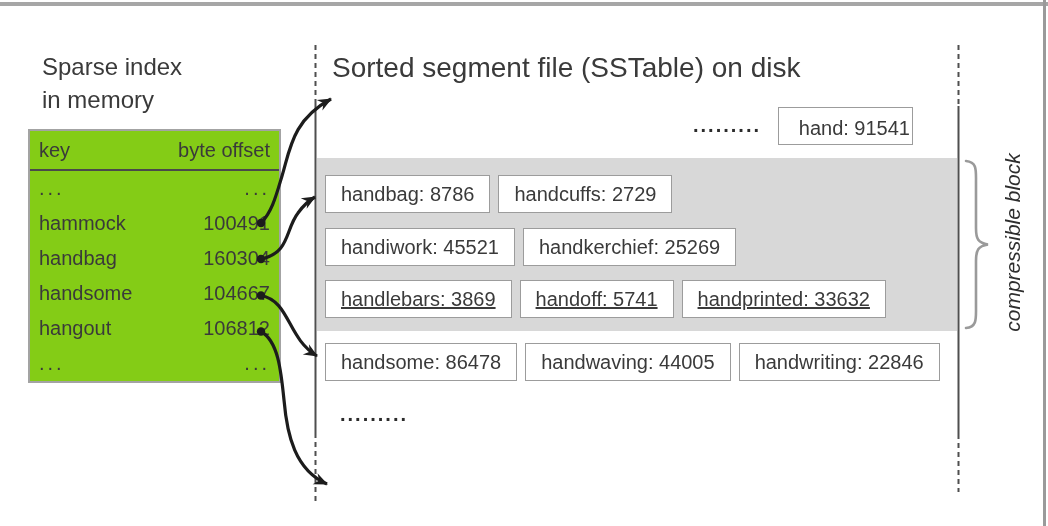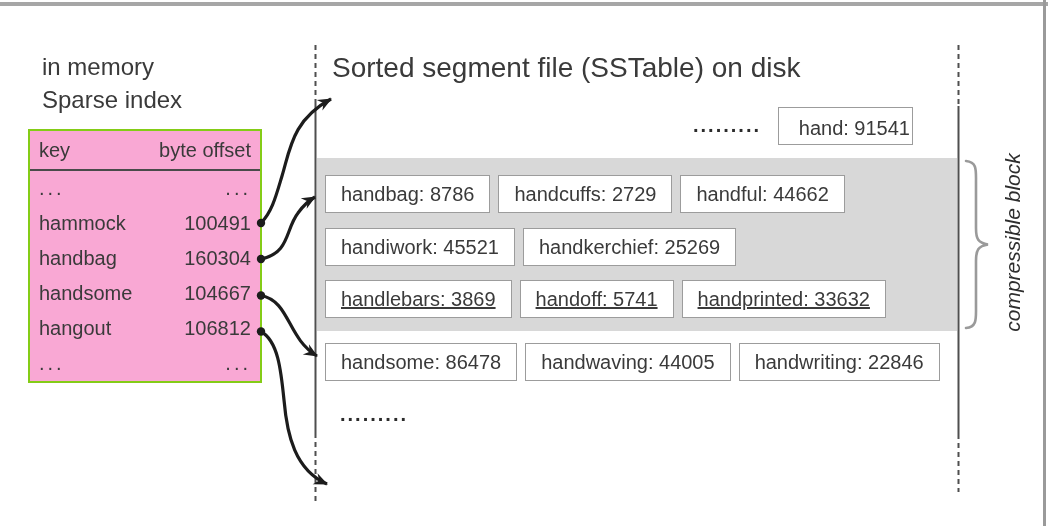--- a/index.html
+++ b/index.html
@@ -6,22 +6,22 @@
   .canvas {
     position:relative; width:1048px; height:526px; background:#ffffff;
     font-family:"Liberation Sans", sans-serif; color:#3a3a3a; overflow:hidden;
   }
   .frame-top   { position:absolute; left:0; top:2px; width:1048px; height:4px; background:#a6a6a6; }
   .frame-right { position:absolute; left:1043px; top:0; width:3px; height:526px; background:#9a9a9a; }
 
   .left-title  { position:absolute; left:42px; top:50px; font-size:24px; line-height:33px; }
   .right-title { position:absolute; left:332px; top:52px; font-size:28px; white-space:nowrap; }
 
-  .index-table { position:absolute; left:28px; top:129px; width:234px; box-sizing:border-box;
-                 border:2px solid #84cc16; background:#f9a8d4; }
+  .index-table { position:absolute; left:28px; top:129px; width:253px; box-sizing:border-box;
+                 border:2px solid #a3a3a3; background:#84cc16; }
   .it-header   { display:flex; justify-content:space-between; align-items:center; height:38px;
                  padding:0 9px; border-bottom:2px solid #4a4a4a; font-size:20px; }
   .it-row      { display:flex; justify-content:space-between; align-items:center; height:35px;
                  padding:0 9px; font-size:20px; }
   .dots        { letter-spacing:3px; }
 
   .gray-block  { position:absolute; left:317px; top:158px; width:640px; height:173px; background:#d8d8d8; }
 
   .box-row     { position:absolute; left:325px; display:flex; gap:8px; }
   .row-1 { top:175px; } .row-2 { top:228px; } .row-3 { top:280px;text-decoration:underline; } .row-4 { top:343px; }
@@ -40,22 +40,22 @@
 </style>
 </head>
 <body>
 
 <div class="canvas">
 
   <div class="frame-top"></div>
   <div class="frame-right"></div>
 
   <div class="left-title">
+    <div>Sparse index</div>
     <div>in memory</div>
-    <div>Sparse index</div>
   </div>
 
   <div class="right-title">Sorted segment file (SSTable) on disk</div>
 
   <div class="index-table">
     <div class="it-header">
       <span>key</span>
       <span>byte offset</span>
     </div>
     <div class="it-row">
@@ -85,21 +85,20 @@
   </div>
 
   <div class="ellipsis top">.........</div>
   <span class="entry-box hand-box">hand: 91541</span>
 
   <div class="gray-block"></div>
 
   <div class="box-row row-1">
     <span class="entry-box">handbag: 8786</span>
     <span class="entry-box">handcuffs: 2729</span>
-    <span class="entry-box">handful: 44662</span>
   </div>
   <div class="box-row row-2">
     <span class="entry-box">handiwork: 45521</span>
     <span class="entry-box">handkerchief: 25269</span>
   </div>
   <div class="box-row row-3">
     <span class="entry-box">handlebars: 3869</span>
     <span class="entry-box">handoff: 5741</span>
     <span class="entry-box">handprinted: 33632</span>
   </div>

